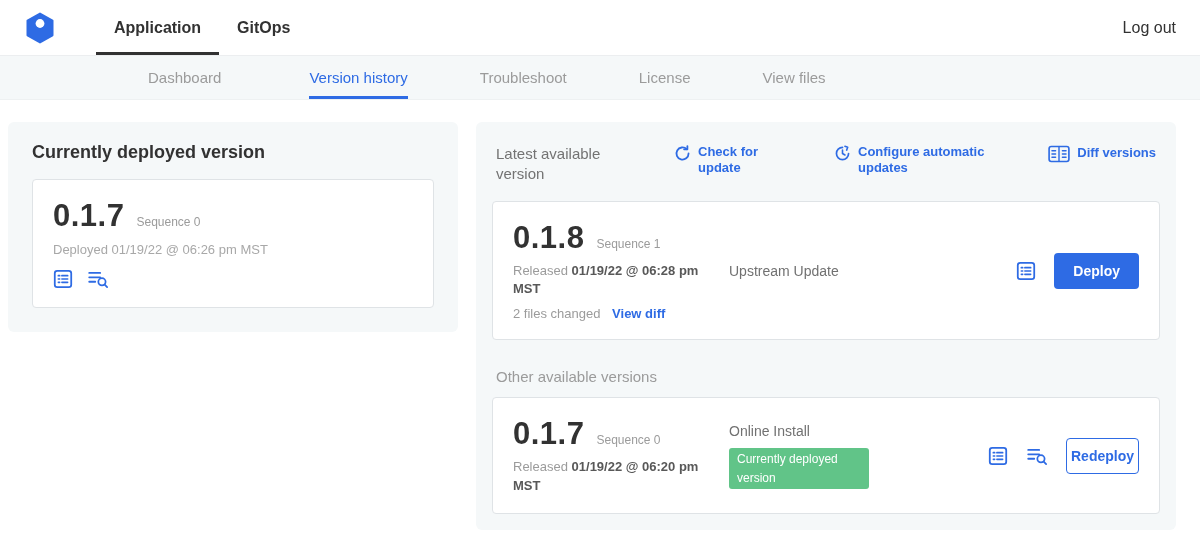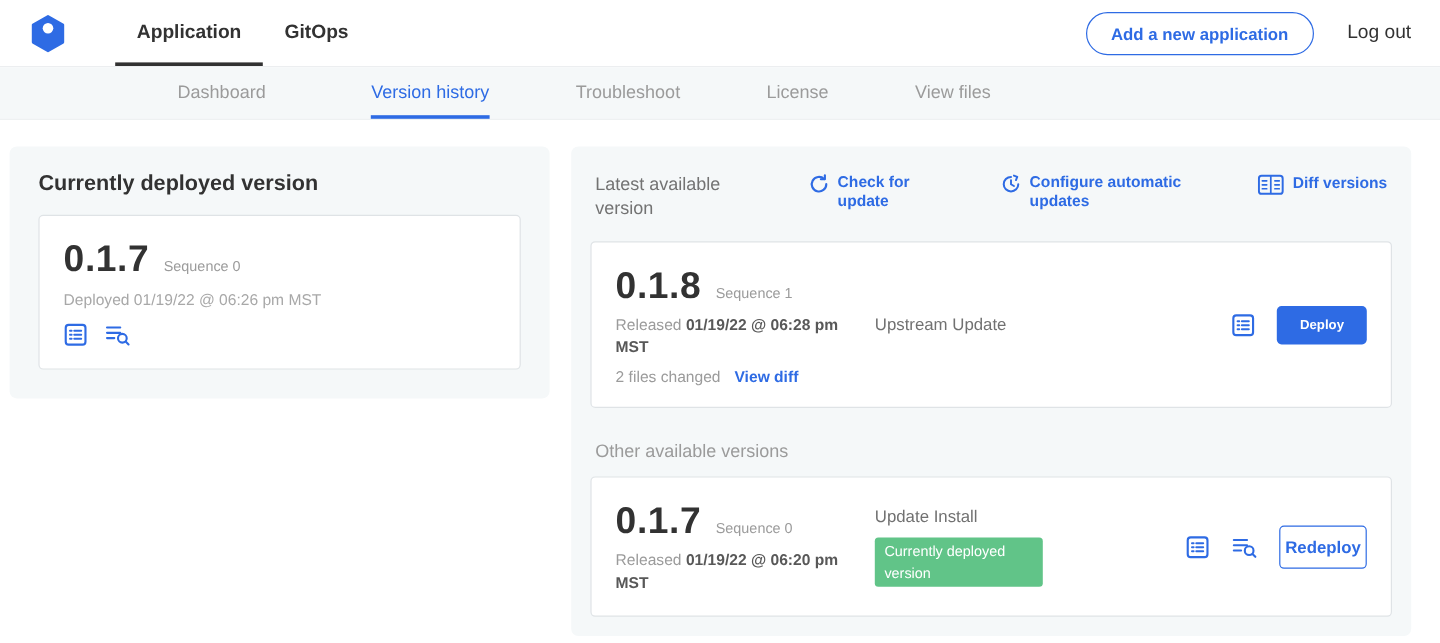--- a/index.html
+++ b/index.html
@@ -129,21 +129,21 @@
   .source-label { font-size: 14px; color: var(--mid-gray); }
   .files-row { margin-top: 8px; font-size: 13px; color: var(--gray); }
   .view-diff { color: var(--accent); font-weight: 700; margin-left: 8px; cursor: pointer; }
   .vc-actions { display: flex; align-items: center; gap: 18px; }
 
   .deploy-btn {
     background: var(--accent);
     color: #fff;
     border: none;
     font-family: inherit;
-    font-size: 11px; font-weight: 700;
+    font-size: 14px; font-weight: 700;
     padding: 10px 19px;
     border-radius: 4px;
     cursor: pointer;
   }
   .redeploy-btn {
     background: #fff;
     color: var(--accent);
     border: 1px solid var(--accent);
     font-family: inherit;
     font-size: 14px; font-weight: 700;
@@ -176,21 +176,20 @@
   </div>
   <nav class="topnav-tabs">
     <div class="top-tab active">
       <span>Application</span>
     </div>
     <div class="top-tab" style="font-weight:700">
       <span>GitOps</span>
     </div>
   </nav>
   <div class="topnav-spacer"></div>
-  <button class="add-app-btn">Add a new application</button>
   <span class="logout">Log out</span>
 </header>
 
 <nav class="subnav">
   <div class="subnav-item">
     <span>Dashboard</span>
   </div>
   <div class="subnav-item active">
     <span>Version history</span>
   </div>
@@ -303,21 +302,21 @@
         <div class="ver-row">
           <span class="ver-num">0.1.7</span>
           <span class="ver-seq">Sequence 0</span>
         </div>
         <div class="released-line">
           <span>Released</span>
           <span class="date">01/19/22 @ 06:20 pm MST</span>
         </div>
       </div>
       <div class="vc-mid">
-        <span class="source-label">Update Install</span>
+        <span class="source-label">Online Install</span>
         <br>
         <span class="status-badge">Currently deployed version</span>
       </div>
       <div class="vc-actions">
         <span class="icon-btn">
           <svg width="20" height="20" viewBox="0 0 18 18" fill="none" stroke="currentColor">
             <rect x="1.6" y="1.6" width="14.8" height="14.8" rx="2.2" stroke-width="1.6"></rect>
             <path d="M4.8 6h1.2M8 6h5.2M4.8 9h1.2M8 9h5.2M4.8 12h1.2M8 12h5.2" stroke-width="1.5" stroke-linecap="round"></path>
           </svg>
         </span>

